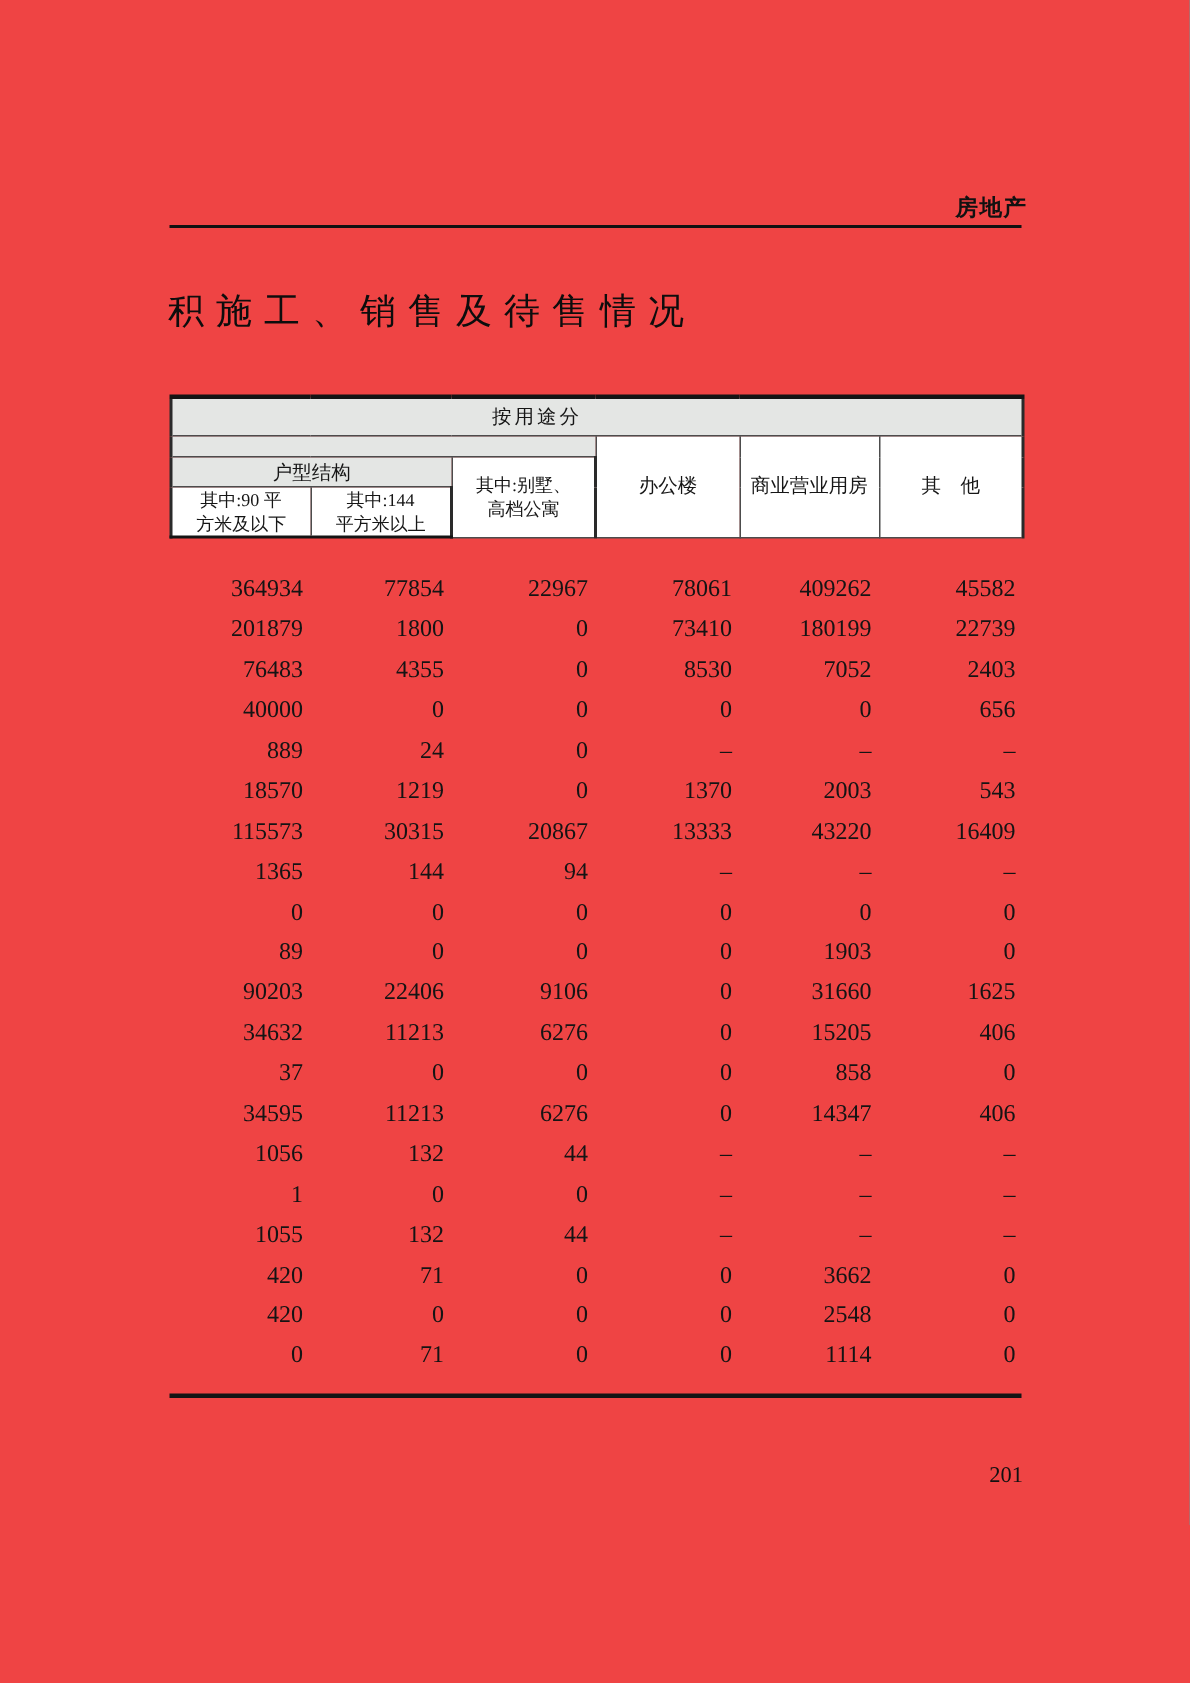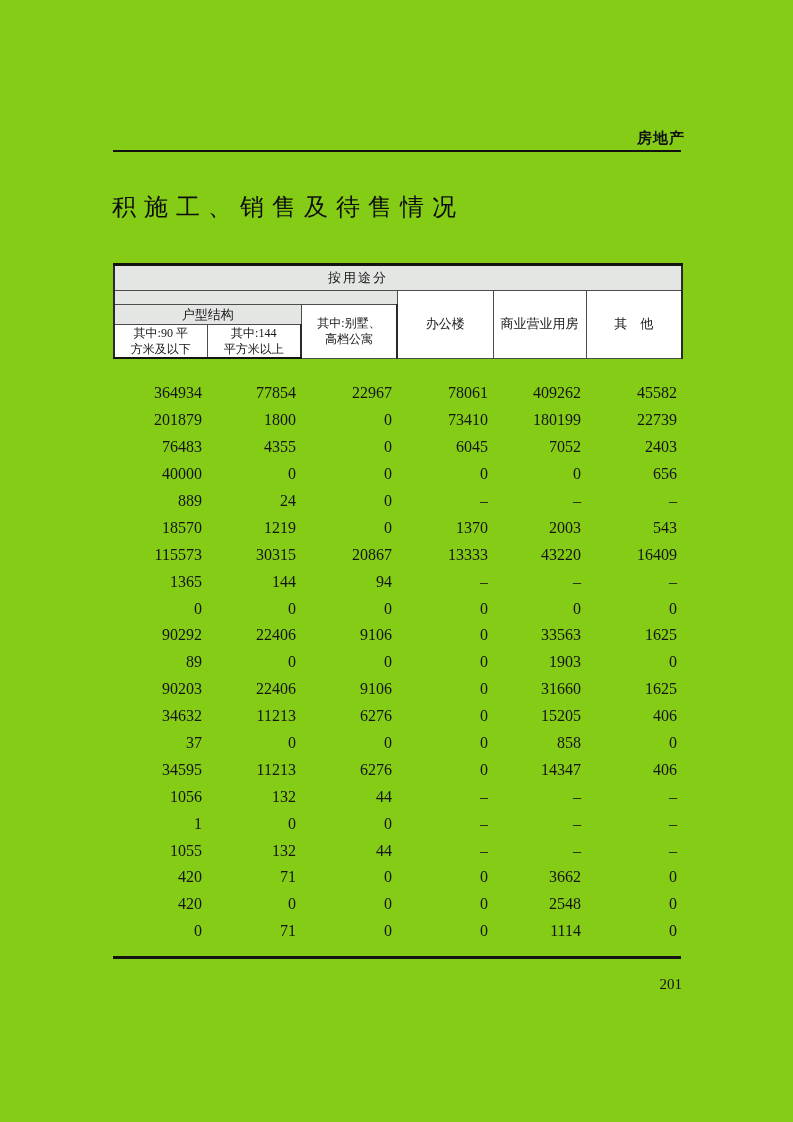--- a/index.html
+++ b/index.html
@@ -1,20 +1,20 @@
 <!DOCTYPE html>
 <html><head>
 <meta charset="utf-8">
 <style>
   html,body{margin:0;padding:0;background:#888;}
   .page{
     position:relative;
     width:793px;height:1122px;
     margin:0 auto;
-    background:#84cc16;
+    background:#ef4444;
     font-family:"Liberation Serif","DejaVu Serif",serif;
     color:#1a1a1a;
     overflow:hidden;
   }
   .running-head{
     position:absolute;
     top:129px;right:108px;
     font-size:15px;font-weight:bold;
     letter-spacing:1px;
     color:#111;
@@ -166,21 +166,21 @@
             <td>1800</td>
             <td>0</td>
             <td>73410</td>
             <td>180199</td>
             <td>22739</td>
           </tr>
           <tr>
             <td>76483</td>
             <td>4355</td>
             <td>0</td>
-            <td>6045</td>
+            <td>8530</td>
             <td>7052</td>
             <td>2403</td>
           </tr>
           <tr>
             <td>40000</td>
             <td>0</td>
             <td>0</td>
             <td>0</td>
             <td>0</td>
             <td>656</td>
@@ -219,28 +219,20 @@
           </tr>
           <tr>
             <td>0</td>
             <td>0</td>
             <td>0</td>
             <td>0</td>
             <td>0</td>
             <td>0</td>
           </tr>
           <tr>
-            <td>90292</td>
-            <td>22406</td>
-            <td>9106</td>
-            <td>0</td>
-            <td>33563</td>
-            <td>1625</td>
-          </tr>
-          <tr>
             <td>89</td>
             <td>0</td>
             <td>0</td>
             <td>0</td>
             <td>1903</td>
             <td>0</td>
           </tr>
           <tr>
             <td>90203</td>
             <td>22406</td>

